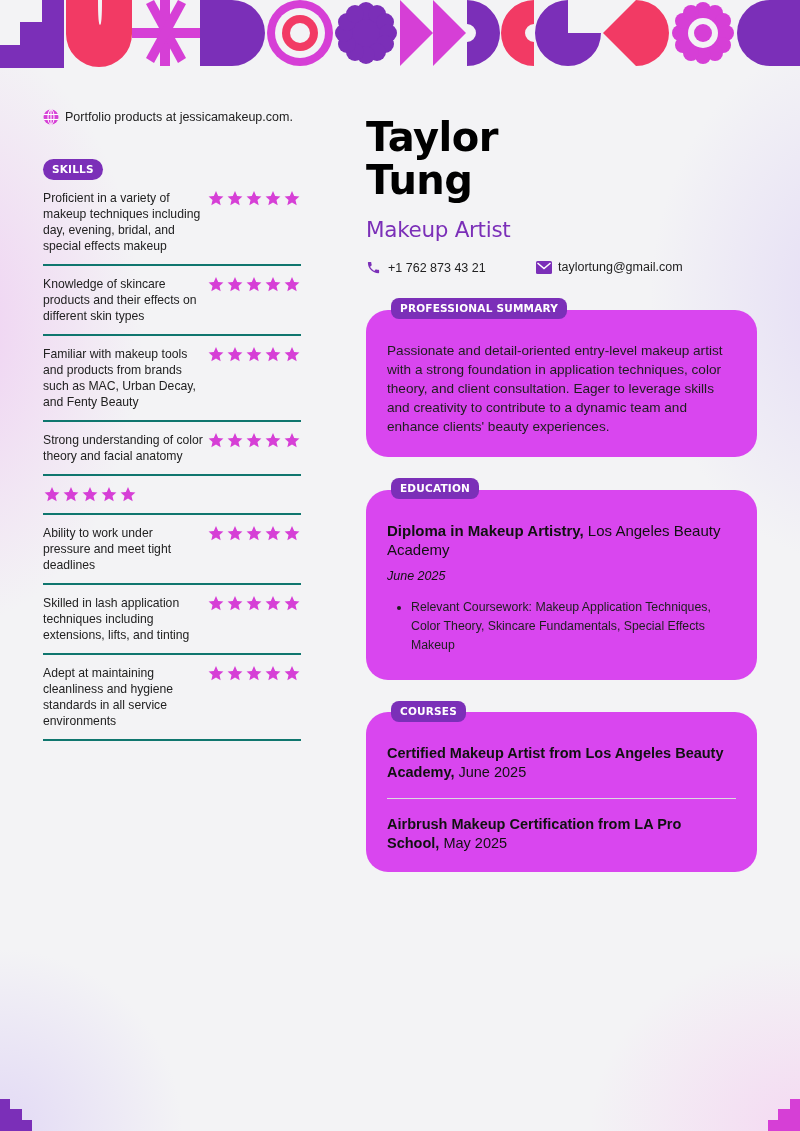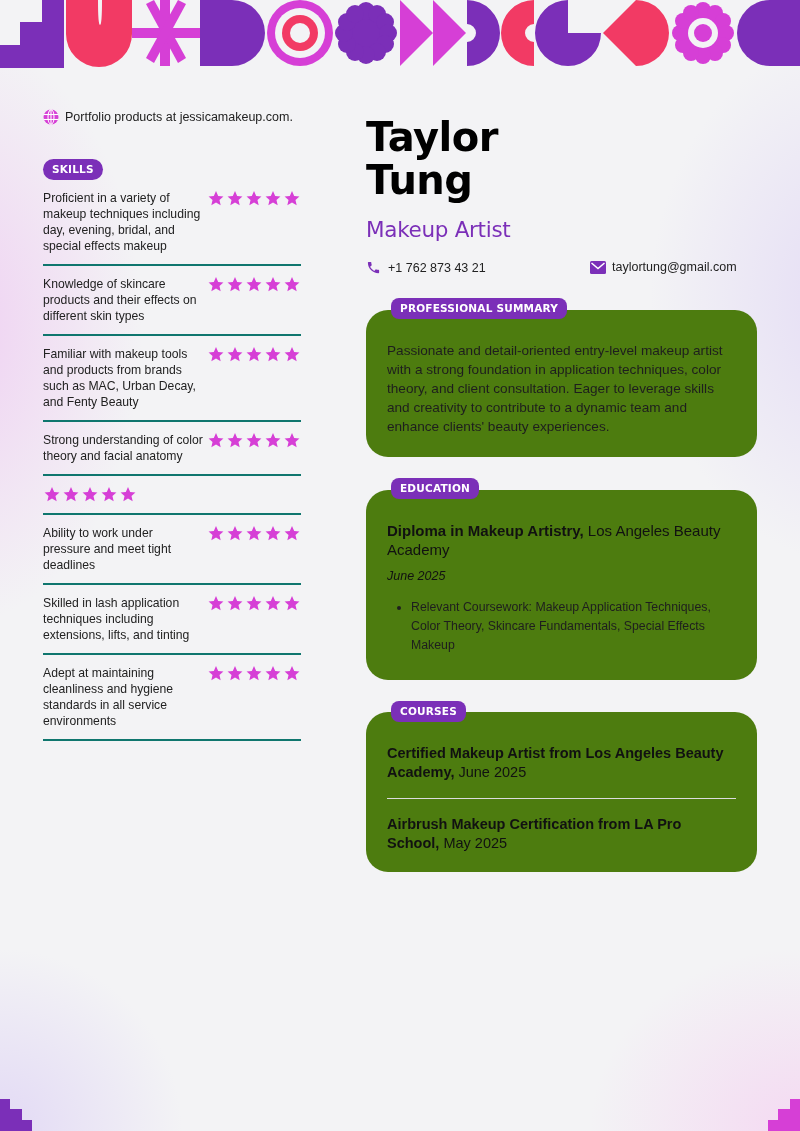--- a/index.html
+++ b/index.html
@@ -64,28 +64,28 @@
       font-weight: 700; font-size: 40px; line-height: 43px;
       color: #000; letter-spacing: -0.5px;
     }
     .role {
       position: absolute; left: 366px; top: 217px;
       font-size: 21.5px; font-weight: 400; color: #7b2fb8;
       font-family: "DejaVu Sans", sans-serif; letter-spacing: -0.3px;
     }
     .contact { position: absolute; top: 260px; display: flex; align-items: center; gap: 7px; font-size: 12.5px; color: #222; }
     .contact.phone { left: 366px; }
-    .contact.email { left: 590px; gap: 6px; }
+    .contact.email { left: 536px; gap: 6px; }
     .contact svg { display: block; }
 
     .section { position: absolute; left: 366px; width: 391px; }
     .section .pill { position: absolute; left: 25px; top: 0; z-index: 2; border-radius: 8px; }
     .card {
       position: absolute; left: 0; width: 391px;
-      background: #4d7c0f; border-radius: 22px;
+      background: #d946ef; border-radius: 22px;
       padding: 0 21px;
     }
     .summary { top: 298px; }
     .summary .card { top: 12px; height: 147px; padding-top: 31px; }
     .summary p { font-size: 13.6px; line-height: 19px; color: #1e1e1e; }
 
     .education { top: 478px; }
     .education .card { top: 12px; height: 190px; padding-top: 31px; }
     .edu-title { font-size: 15px; line-height: 19px; color: #111; }
     .edu-title b { font-weight: 700; }

